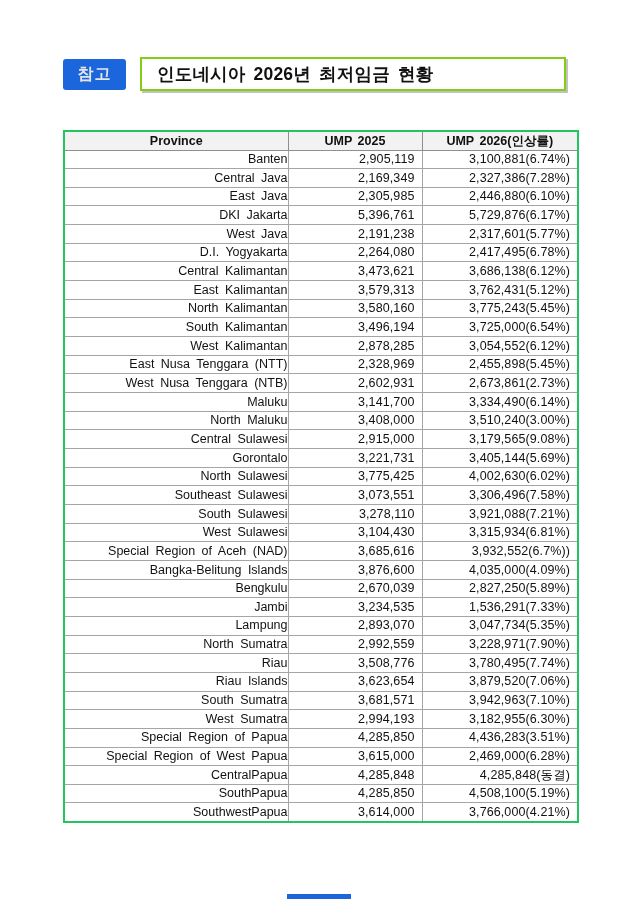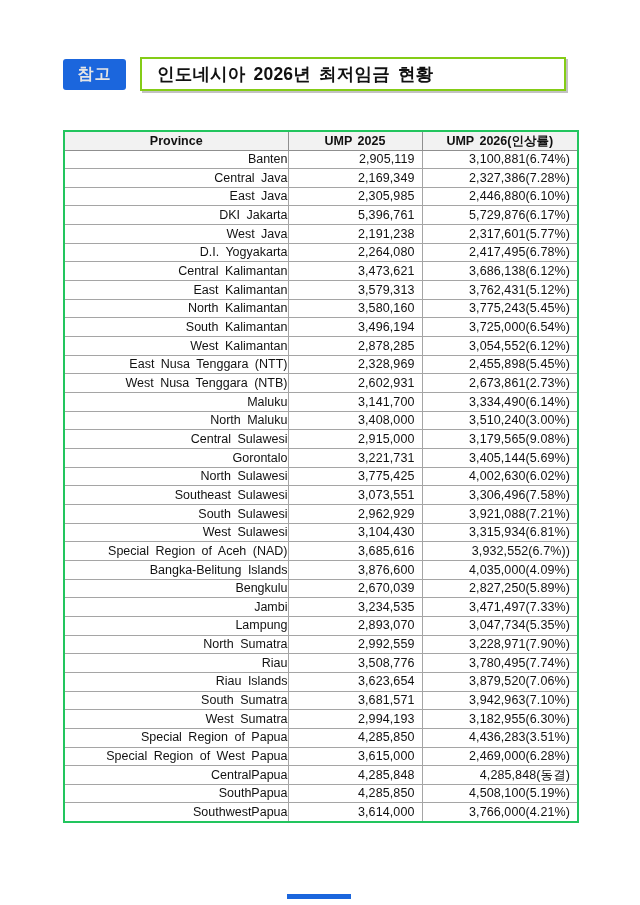--- a/index.html
+++ b/index.html
@@ -169,21 +169,21 @@
           <td class="num">3,775,425</td>
           <td class="num">4,002,630(6.02%)</td>
         </tr>
         <tr>
           <td class="prov">Southeast Sulawesi</td>
           <td class="num">3,073,551</td>
           <td class="num">3,306,496(7.58%)</td>
         </tr>
         <tr>
           <td class="prov">South Sulawesi</td>
-          <td class="num">2,962,929</td>
+          <td class="num">3,278,110</td>
           <td class="num">3,921,088(7.21%)</td>
         </tr>
         <tr>
           <td class="prov">West Sulawesi</td>
           <td class="num">3,104,430</td>
           <td class="num">3,315,934(6.81%)</td>
         </tr>
         <tr>
           <td class="prov">Special Region of Aceh (NAD)</td>
           <td class="num">3,685,616</td>
@@ -195,21 +195,21 @@
           <td class="num">4,035,000(4.09%)</td>
         </tr>
         <tr>
           <td class="prov">Bengkulu</td>
           <td class="num">2,670,039</td>
           <td class="num">2,827,250(5.89%)</td>
         </tr>
         <tr>
           <td class="prov">Jambi</td>
           <td class="num">3,234,535</td>
-          <td class="num">3,471,497(7.33%)</td>
+          <td class="num">1,536,291(7.33%)</td>
         </tr>
         <tr>
           <td class="prov">Lampung</td>
           <td class="num">2,893,070</td>
           <td class="num">3,047,734(5.35%)</td>
         </tr>
         <tr>
           <td class="prov">North Sumatra</td>
           <td class="num">2,992,559</td>
           <td class="num">3,228,971(7.90%)</td>

